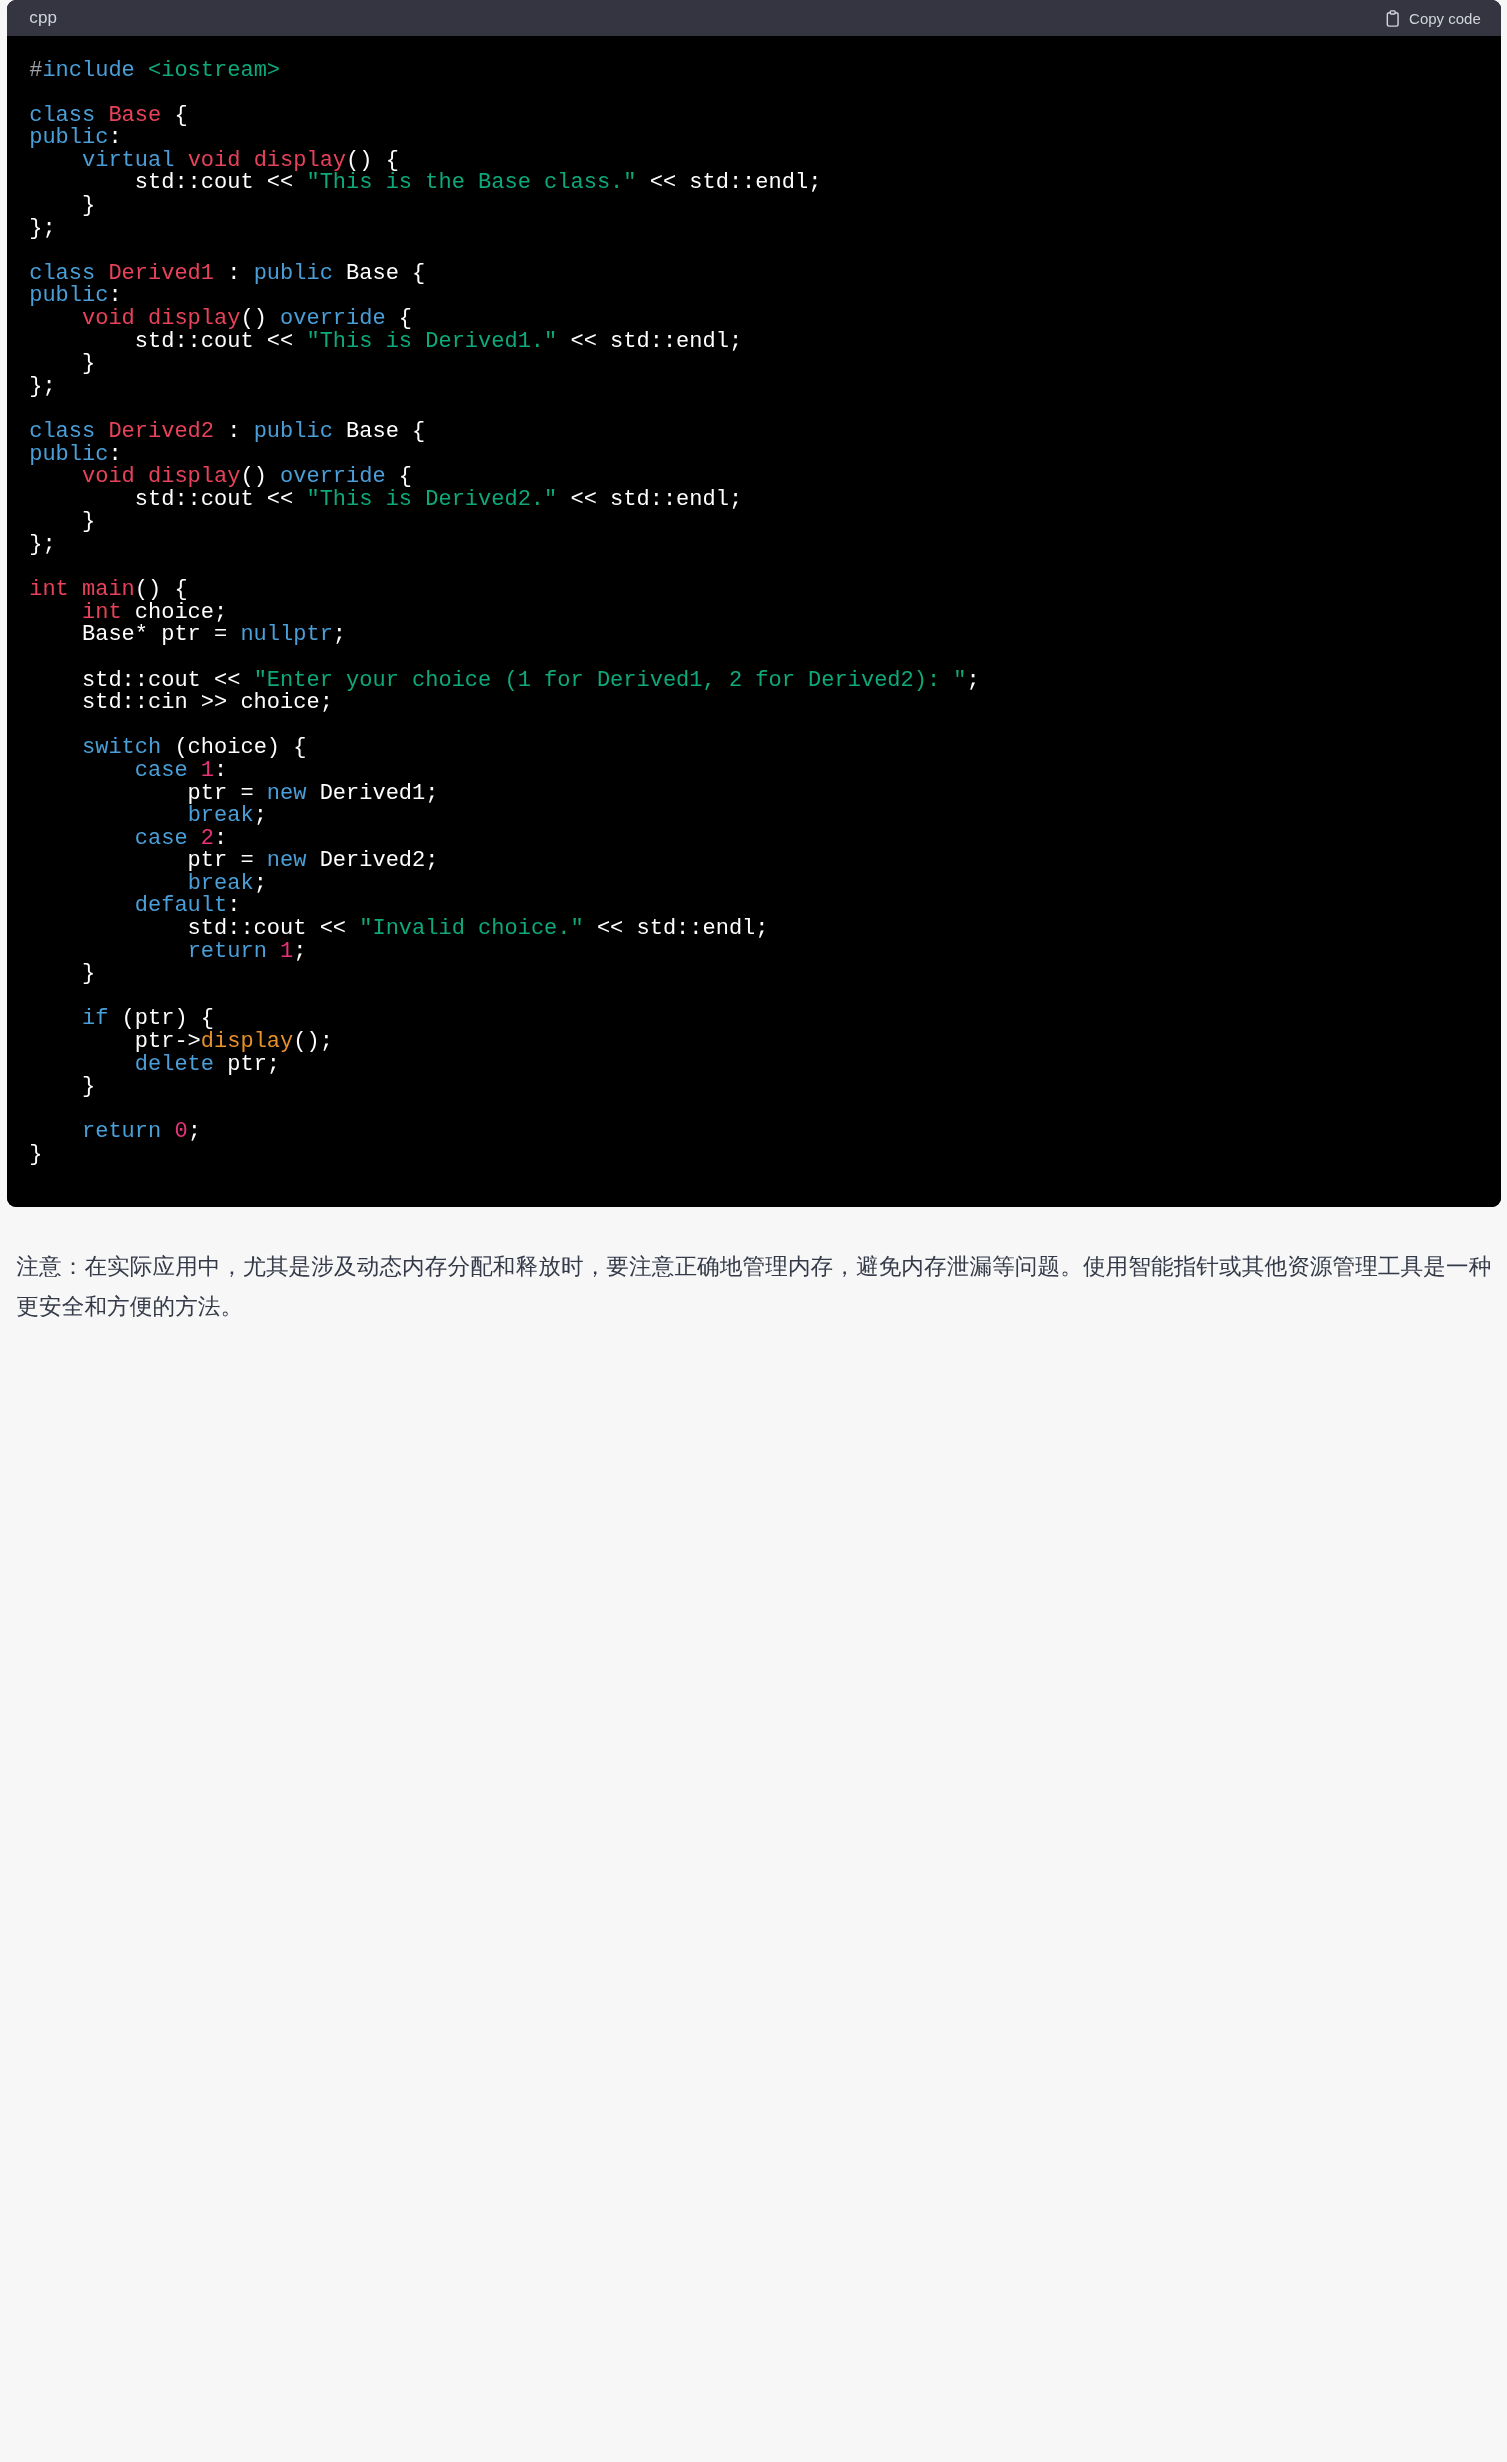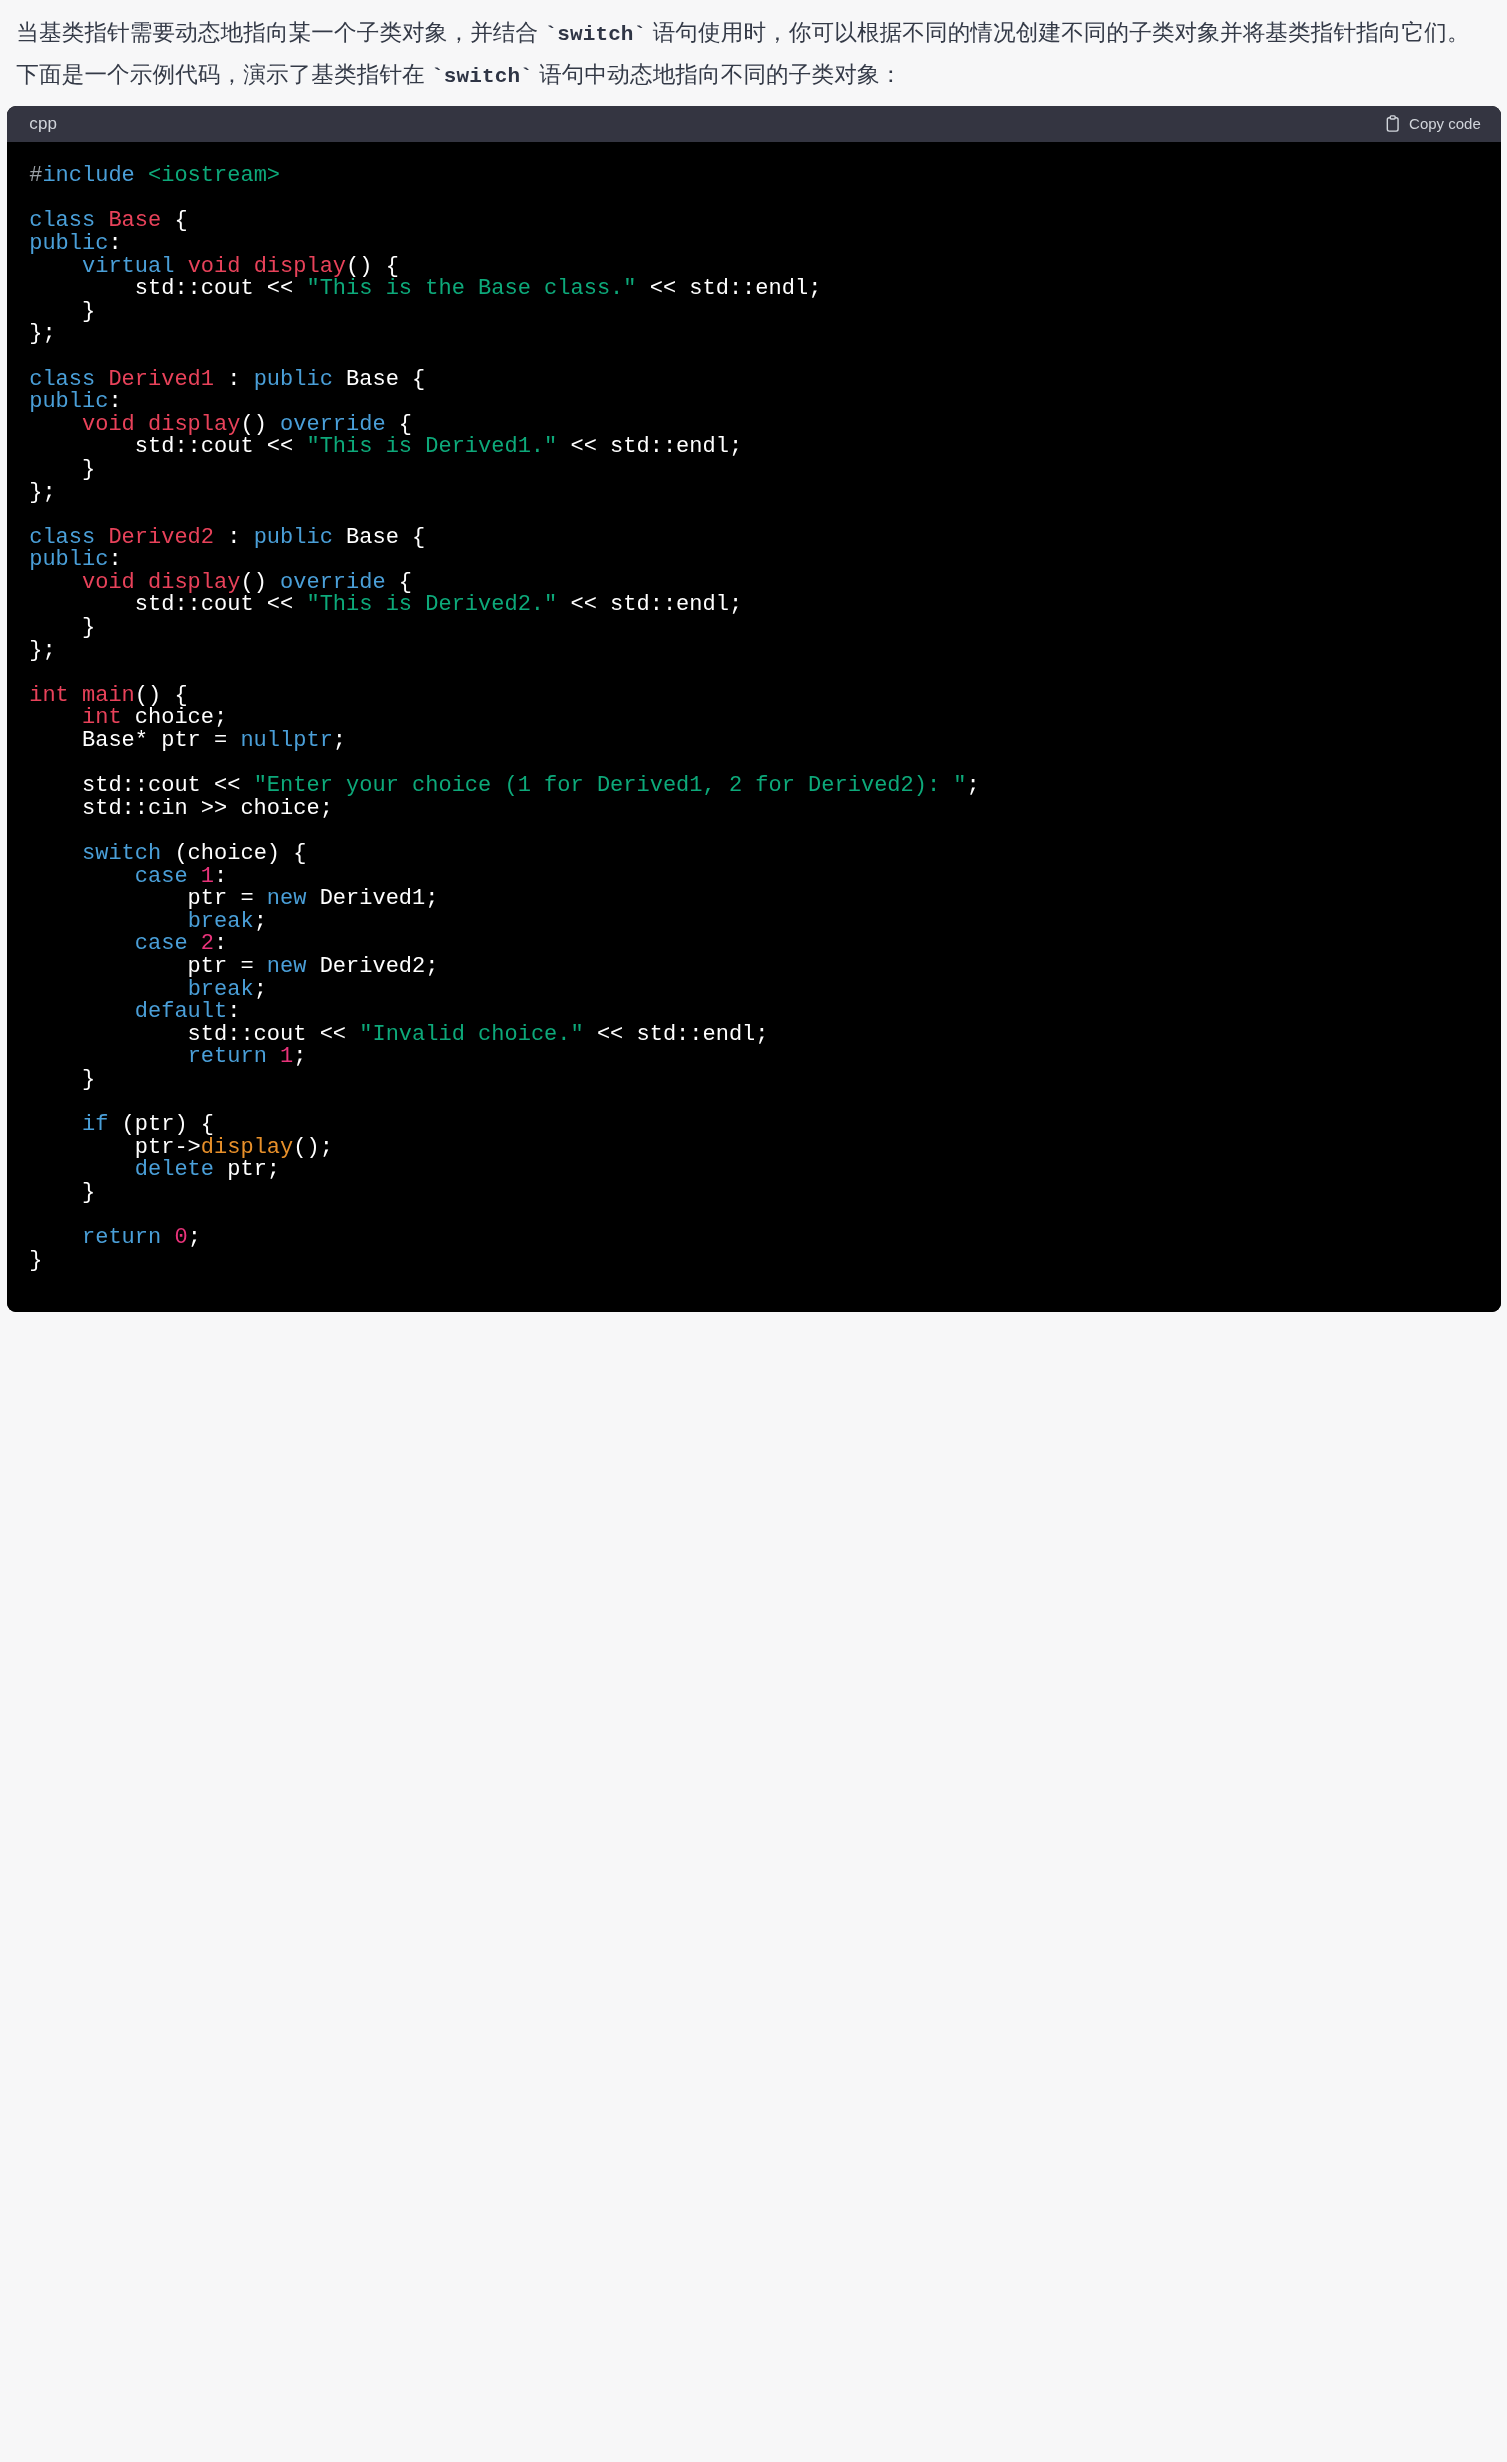--- a/index.html
+++ b/index.html
@@ -106,23 +106,20 @@
   .t-str   { color: #0da97a; }
   .t-num   { color: #e8337a; }
   .t-fn    { color: #e8902a; }
   .t-hash  { color: #9aa0a6; }
 </style>
 </head>
 <body>
 
 <div class="page">
 
-  <div class="intro-block">
-    <p class="prose-p">当基类指针需要动态地指向某一个子类对象，并结合 <span class="mono-inline">`switch`</span> 语句使用时，你可以根据不同的情况创建不同的子类对象并将基类指针指向它们。下面是一个示例代码，演示了基类指针在 <span class="mono-inline">`switch`</span> 语句中动态地指向不同的子类对象：</p>
-  </div>
 
   <div class="code-card">
     <div class="code-head">
       <span class="code-lang">cpp</span>
       <button class="copy-btn">
         <span>
           <svg width="15.4" height="17" viewBox="0 0 17 19" fill="none" xmlns="http://www.w3.org/2000/svg">
             <rect x="2.5" y="3" width="12" height="15" rx="2" stroke="#d1d5db" stroke-width="1.6"></rect>
             <rect x="5.8" y="1" width="5.4" height="3.4" rx="1" stroke="#d1d5db" stroke-width="1.6" fill="#343541"></rect>
           </svg>
@@ -177,16 +174,17 @@
 <span class="t-plain">        ptr-&gt;</span><span class="t-fn">display</span><span class="t-plain">();</span>
 <span class="t-plain">        </span><span class="t-kw">delete</span><span class="t-plain"> ptr;</span>
 <span class="t-plain">    }</span>
 
 <span class="t-plain">    </span><span class="t-kw">return</span><span class="t-plain"> </span><span class="t-num">0</span><span class="t-plain">;</span>
 <span class="t-plain">}</span></pre>
     </div>
   </div>
 
   <div class="tail-block">
+    <p class="prose-p">注意：在实际应用中，尤其是涉及动态内存分配和释放时，要注意正确地管理内存，避免内存泄漏等问题。使用智能指针或其他资源管理工具是一种更安全和方便的方法。</p>
   </div>
 
 </div>
 
 
 </body></html>

